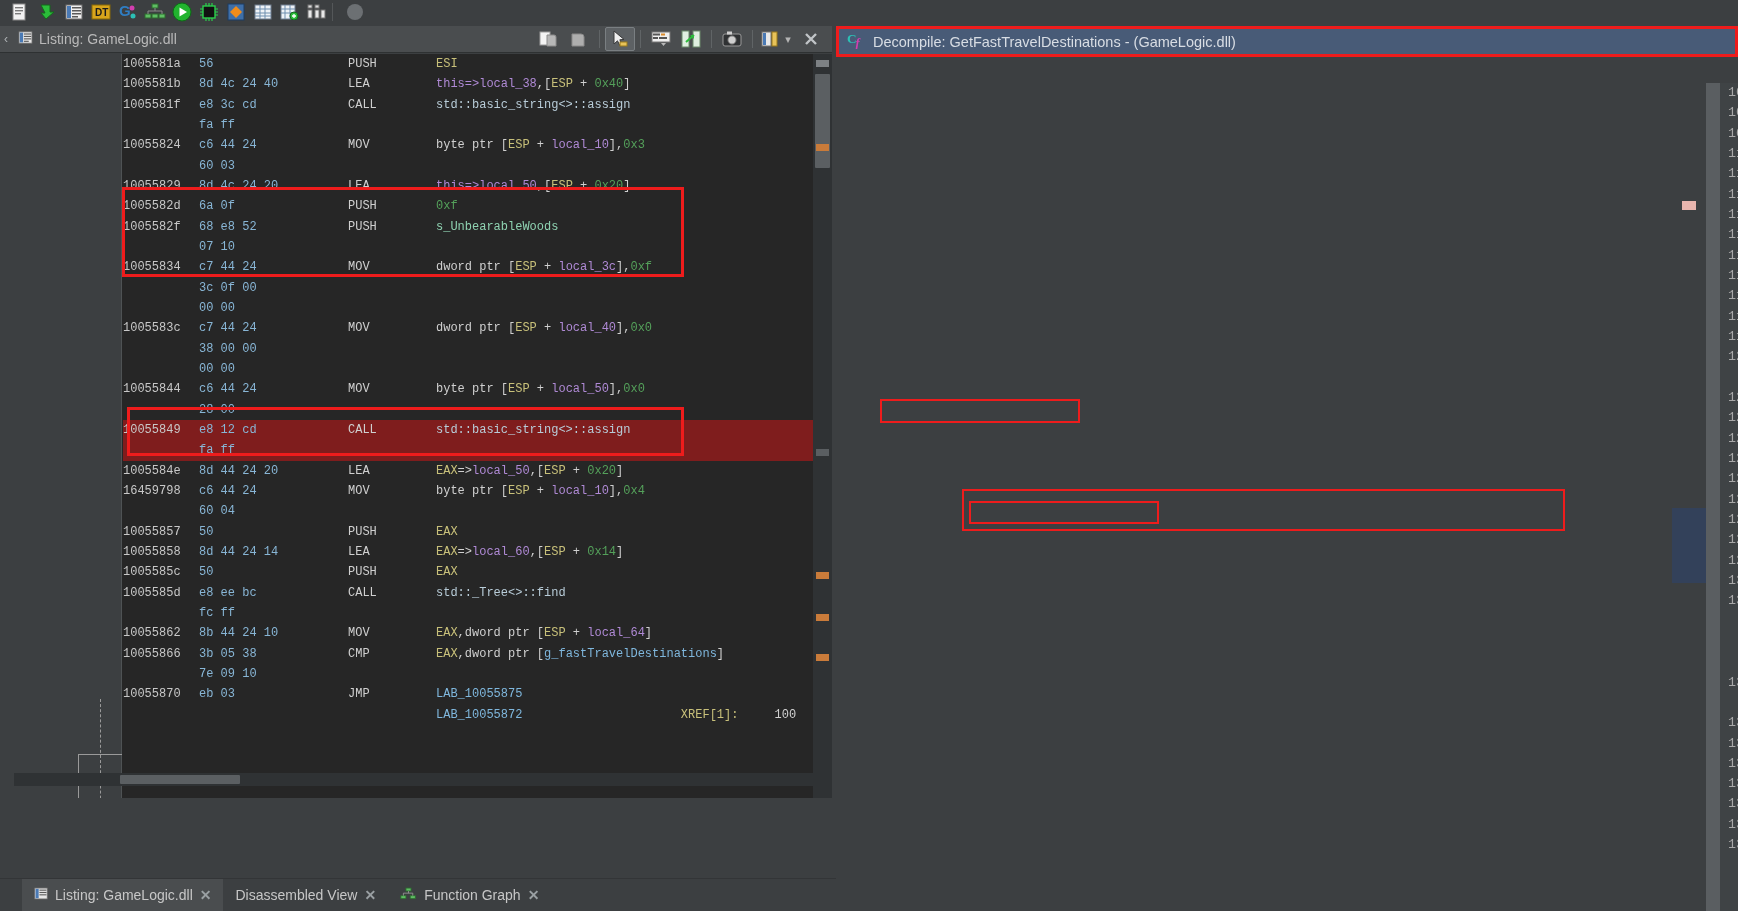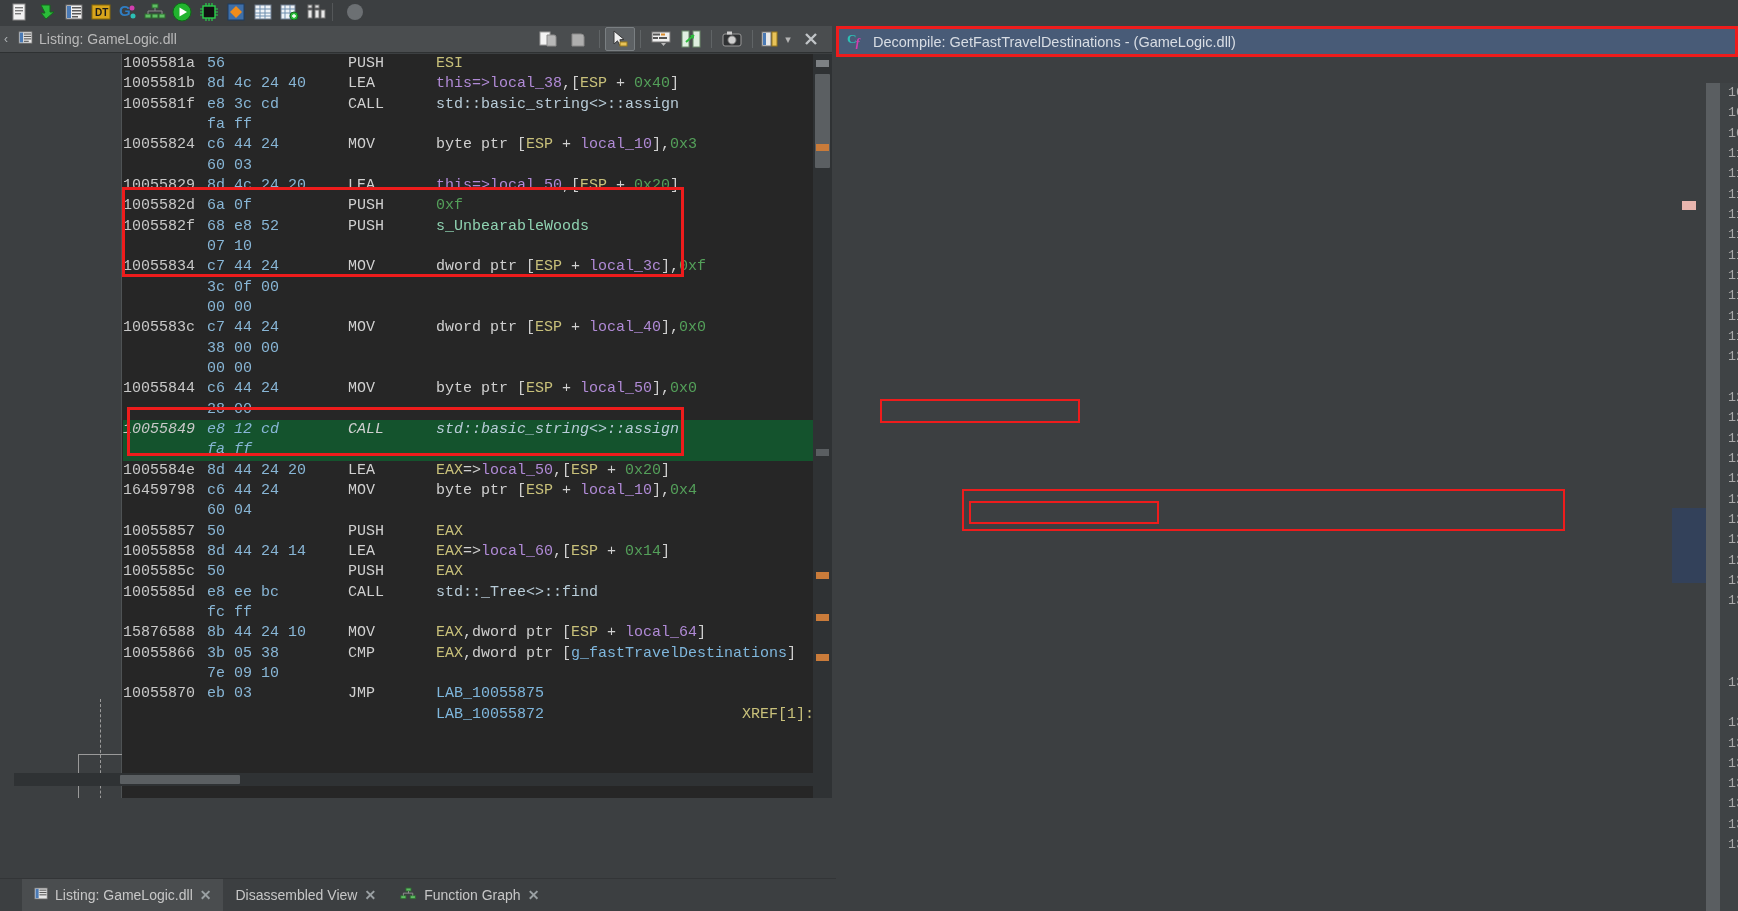--- a/index.html
+++ b/index.html
@@ -69,37 +69,37 @@
     position:absolute; left:14px; top:28px; width:818px; height:744px;
     background:#262626; overflow:hidden;
   }
   .lst-gutter{
     position:absolute; left:0; top:0; width:108px; height:744px;
     background:#3c3f41; border-right:1px solid #4e5254;
   }
   .lst-code{
     position:absolute; left:109px; top:0; width:690px; height:744px;
     background:#262626;
-    font-family:"Liberation Mono", monospace; font-size:15px; line-height:20.33px;
+    font-family:"Liberation Mono", monospace; font-size:12px; line-height:20.33px;
   }
   .arow{ position:relative; height:20.33px; white-space:pre; }
-  .arow.sel{ background:#14532d;font-style:italic; }
+  .arow.sel{ background:#7f1d1d; }
   .addr{ color:#c8c8c8; }
   .byt{ color:#88b6d6; }
   .mn{ color:#d0d0d0; }
   .op-reg{ color:#c8c07a;text-align:right; }
   .op-lbl{ color:#7fb7dd;text-align:center; }
   .op-var{ color:#b08ad6;margin-top:36px; }
   .op-num{ color:#54a05a; }
   .op-txt{ color:#d0d0d0; }
   .op-this{ color:#b08ad6; }
   .op-str{ color:#8fd3b2; }
   .op-fn{ color:#b8ccd8; }
   .c-addr{ position:absolute; left:0; }
-  .c-byt{ position:absolute; left:84px;text-align:right; }
+  .c-byt{ position:absolute; left:76px;text-align:right; }
   .c-mn{ position:absolute; left:225px; }
   .c-op{ position:absolute; left:313px; }
 
   
   .lst-sb{
     position:absolute; right:0; top:0; width:19px; height:744px; background:#2f3234;
   }
   .sb-thumb{ position:absolute; left:2px; width:15px; background:#5b5f62; border-radius:1px; }
   .sb-tick{ position:absolute; left:3px; width:13px; height:7px; }
 
@@ -376,21 +376,21 @@
           <div class="arow sel"><span class="c-addr addr">10055849</span><span class="c-byt byt">e8 12 cd</span><span class="c-mn mn">CALL</span><span class="c-op"><span class="op-fn">std::basic_string&lt;&gt;::assign</span></span></div>
           <div class="arow sel"><span class="c-addr addr"></span><span class="c-byt byt">fa ff</span><span class="c-mn mn"></span><span class="c-op"></span></div>
           <div class="arow"><span class="c-addr addr">1005584e</span><span class="c-byt byt">8d 44 24 20</span><span class="c-mn mn">LEA</span><span class="c-op"><span class="op-reg">EAX</span><span class="op-txt">=&gt;</span><span class="op-var">local_50</span><span class="op-txt">,[</span><span class="op-reg">ESP</span><span class="op-txt"> + </span><span class="op-num">0x20</span><span class="op-txt">]</span></span></div>
           <div class="arow"><span class="c-addr addr">16459798</span><span class="c-byt byt">c6 44 24</span><span class="c-mn mn">MOV</span><span class="c-op"><span class="op-txt">byte ptr [</span><span class="op-reg">ESP</span><span class="op-txt"> + </span><span class="op-var">local_10</span><span class="op-txt">],</span><span class="op-num">0x4</span></span></div>
           <div class="arow"><span class="c-addr addr"></span><span class="c-byt byt">60 04</span><span class="c-mn mn"></span><span class="c-op"></span></div>
           <div class="arow"><span class="c-addr addr">10055857</span><span class="c-byt byt">50</span><span class="c-mn mn">PUSH</span><span class="c-op"><span class="op-reg">EAX</span></span></div>
           <div class="arow"><span class="c-addr addr">10055858</span><span class="c-byt byt">8d 44 24 14</span><span class="c-mn mn">LEA</span><span class="c-op"><span class="op-reg">EAX</span><span class="op-txt">=&gt;</span><span class="op-var">local_60</span><span class="op-txt">,[</span><span class="op-reg">ESP</span><span class="op-txt"> + </span><span class="op-num">0x14</span><span class="op-txt">]</span></span></div>
           <div class="arow"><span class="c-addr addr">1005585c</span><span class="c-byt byt">50</span><span class="c-mn mn">PUSH</span><span class="c-op"><span class="op-reg">EAX</span></span></div>
           <div class="arow"><span class="c-addr addr">1005585d</span><span class="c-byt byt">e8 ee bc</span><span class="c-mn mn">CALL</span><span class="c-op"><span class="op-fn">std::_Tree&lt;&gt;::find</span></span></div>
           <div class="arow"><span class="c-addr addr"></span><span class="c-byt byt">fc ff</span><span class="c-mn mn"></span><span class="c-op"></span></div>
-          <div class="arow"><span class="c-addr addr">15876588</span><span class="c-byt byt">8b 44 24 10</span><span class="c-mn mn">MOV</span><span class="c-op"><span class="op-reg">EAX</span><span class="op-txt">,dword ptr [</span><span class="op-reg">ESP</span><span class="op-txt"> + </span><span class="op-var">local_64</span><span class="op-txt">]</span></span></div>
+          <div class="arow"><span class="c-addr addr">10055862</span><span class="c-byt byt">8b 44 24 10</span><span class="c-mn mn">MOV</span><span class="c-op"><span class="op-reg">EAX</span><span class="op-txt">,dword ptr [</span><span class="op-reg">ESP</span><span class="op-txt"> + </span><span class="op-var">local_64</span><span class="op-txt">]</span></span></div>
           <div class="arow"><span class="c-addr addr">10055866</span><span class="c-byt byt">3b 05 38</span><span class="c-mn mn">CMP</span><span class="c-op"><span class="op-reg">EAX</span><span class="op-txt">,dword ptr [</span><span class="op-lbl">g_fastTravelDestinations</span><span class="op-txt">]</span></span></div>
           <div class="arow"><span class="c-addr addr"></span><span class="c-byt byt">7e 09 10</span><span class="c-mn mn"></span><span class="c-op"></span></div>
           <div class="arow"><span class="c-addr addr">10055870</span><span class="c-byt byt">eb 03</span><span class="c-mn mn">JMP</span><span class="c-op"><span class="op-lbl">LAB_10055875</span></span></div>
           <div class="arow"><span class="c-addr addr"></span><span class="c-byt byt"></span><span class="c-mn mn"></span><span class="c-op"><span class="op-lbl">LAB_10055872</span><span class="op-txt">                      </span><span class="op-reg">XREF[1]:</span><span class="op-txt">     100</span></span></div>
         </div>
 
       <div class="lst-sb">
         <div class="sb-tick" style="top:6px; background:#7d8184;"></div>
         <div class="sb-thumb" style="top:20px; height:94px;"></div>
         <div class="sb-tick" style="top:90px; background:#c97b3a;"></div>

